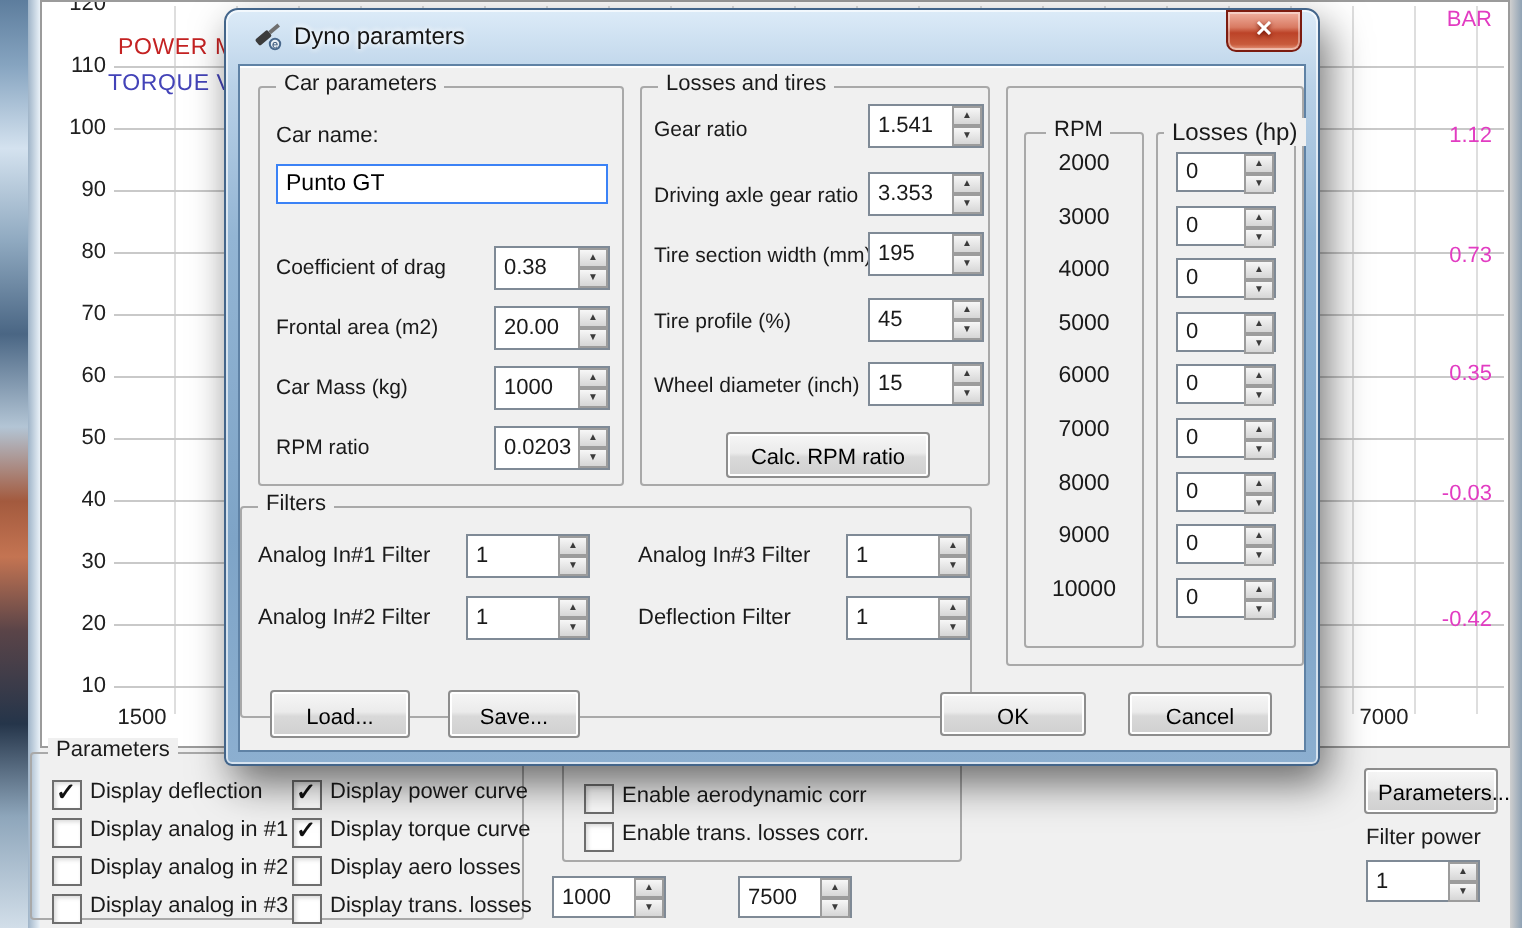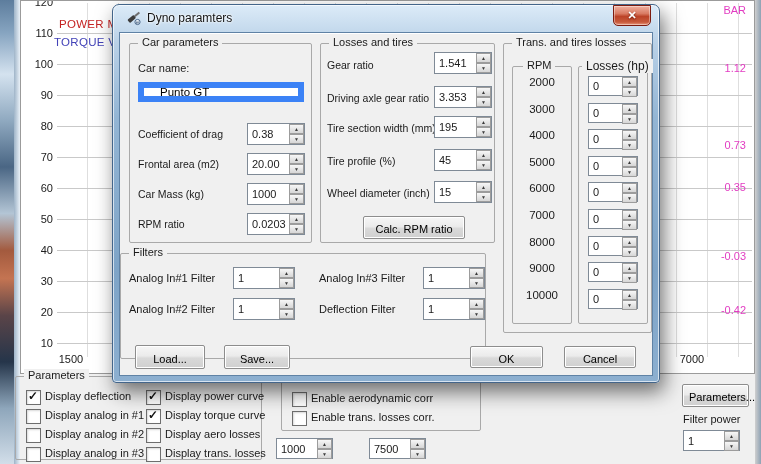--- a/index.html
+++ b/index.html
@@ -24,22 +24,22 @@
   
   .group{position:absolute;border:1px solid #a9a9a9;border-radius:2px;box-sizing:border-box}
   .leg{position:absolute;top:-8px;left:8px;background:#f0f0f0;padding:0 4px;white-space:nowrap}
   
   .spin{position:absolute;display:flex;background:#fff;border:1px solid #7f8a96;box-sizing:border-box;height:22px}
   .spin .v{flex:1;font-style:normal;padding:4px 10px 0 4px;overflow:hidden;white-space:nowrap}
   .spin .btns{width:15px;display:flex;flex-direction:column}
   .spin .btns u{flex:1;text-decoration:none;background:linear-gradient(#f7f7f7,#d6d6d6);
     border:1px solid #9c9c9c;font-size:5px;line-height:8px;text-align:center;color:#3b3b3b}
   
-  .tinput{position:absolute;border:6px solid #3b82f6;background:#fff;font-family:"Liberation Sans",sans-serif;
-    font-size:11.5px;padding:2px 16px;box-sizing:border-box}
+  .tinput{position:absolute;border:1px solid #3b82f6;background:#fff;font-family:"Liberation Sans",sans-serif;
+    font-size:11.5px;padding:2px 4px;box-sizing:border-box}
   
   .cbrow{position:absolute;height:15px}
   .cb{position:absolute;left:0;top:0;width:13px;height:13px;background:#fff;border:1px solid #6e6e6e;
       box-shadow:inset 1px 1px 2px rgba(0,0,0,.15)}
   .cb.checked::after{content:"✓";position:absolute;left:1px;top:-2px;font-size:12px;font-weight:bold;color:#111}
   .cbl{position:absolute;left:19px;top:0;white-space:nowrap}
   
   .btn{position:absolute;text-align:center;box-sizing:border-box;padding-top:4px;font-size:11px;
     background:linear-gradient(#f6f6f6 0%,#ebebeb 45%,#d9d9d9 55%,#d0d0d0 100%);
     border:1px solid #8d8d8d;border-radius:2px;box-shadow:inset 0 0 0 1px #fff}
@@ -87,23 +87,23 @@
     <div class="ylab">30</div>
     <div class="ylab">20</div>
     <div class="ylab">10</div>
   </div>
   <div class="xlab" style="left:30px;top:352px">1500</div>
   <div class="xlab" style="left:651px;top:352px">7000</div>
   <div class="slab" style="left: 38px; top: 17px; font-size: 11.5px; color: rgb(196, 34, 34);">POWER MA</div>
   <div class="slab" style="left: 33px; top: 35px; font-size: 11.5px; color: rgb(67, 67, 184);">TORQUE V</div>
   <div class="rlab" style="top: 3px; color: rgb(226, 60, 194);">BAR</div>
   <div class="rlab" style="top: 61px; color: rgb(226, 60, 194);">1.12</div>
-  <div class="rlab" style="top: 138px; color: rgb(226, 60, 194);">0.73</div>
+  <div class="rlab" style="top: 121px; color: rgb(226, 60, 194);">0.73</div>
   <div class="rlab" style="top: 180px; color: rgb(226, 60, 194);">0.35</div>
-  <div class="rlab" style="top: 240px; color: rgb(226, 60, 194); margin-top: 9px;">-0.03</div>
+  <div class="rlab" style="top: 240px; color: rgb(226, 60, 194);">-0.03</div>
   <div class="rlab" style="top: 303px; color: rgb(226, 60, 194);">-0.42</div>
 </div>
 
 <div class="group" style="left:15px;top:376px;width:247px;height:84px">
   <span class="leg">Parameters</span>
   <div class="cbrow" style="left:10px;top:13px">
     <span class="cb checked"></span>
     <span class="cbl">Display deflection</span>
     </div>
   <div class="cbrow" style="left:10px;top:32px">
@@ -265,21 +265,20 @@
         <i class="v">15</i>
         <i class="btns">
             <u>▲</u>
             <u>▼</u>
           </i>
         </span>
       <button class="btn" style="left:42px;top:172px;width:102px;height:23px">Calc. RPM ratio</button>
     </div>
 
     <div class="group" style="left:383px;top:10px;width:149px;height:290px">
-      <span class="leg">Trans. and tires losses</span>
       <div class="group" style="left:8px;top:22px;width:60px;height:258px">
         <span class="leg" style="left:10px">RPM</span>
         <div style="position:absolute;left:0;right:0;top:9px">
           <div class="lrow">
               <span class="rpmtxt">2000</span>
             </div>
           <div class="lrow">
               <span class="rpmtxt">3000</span>
             </div>
           <div class="lrow">

